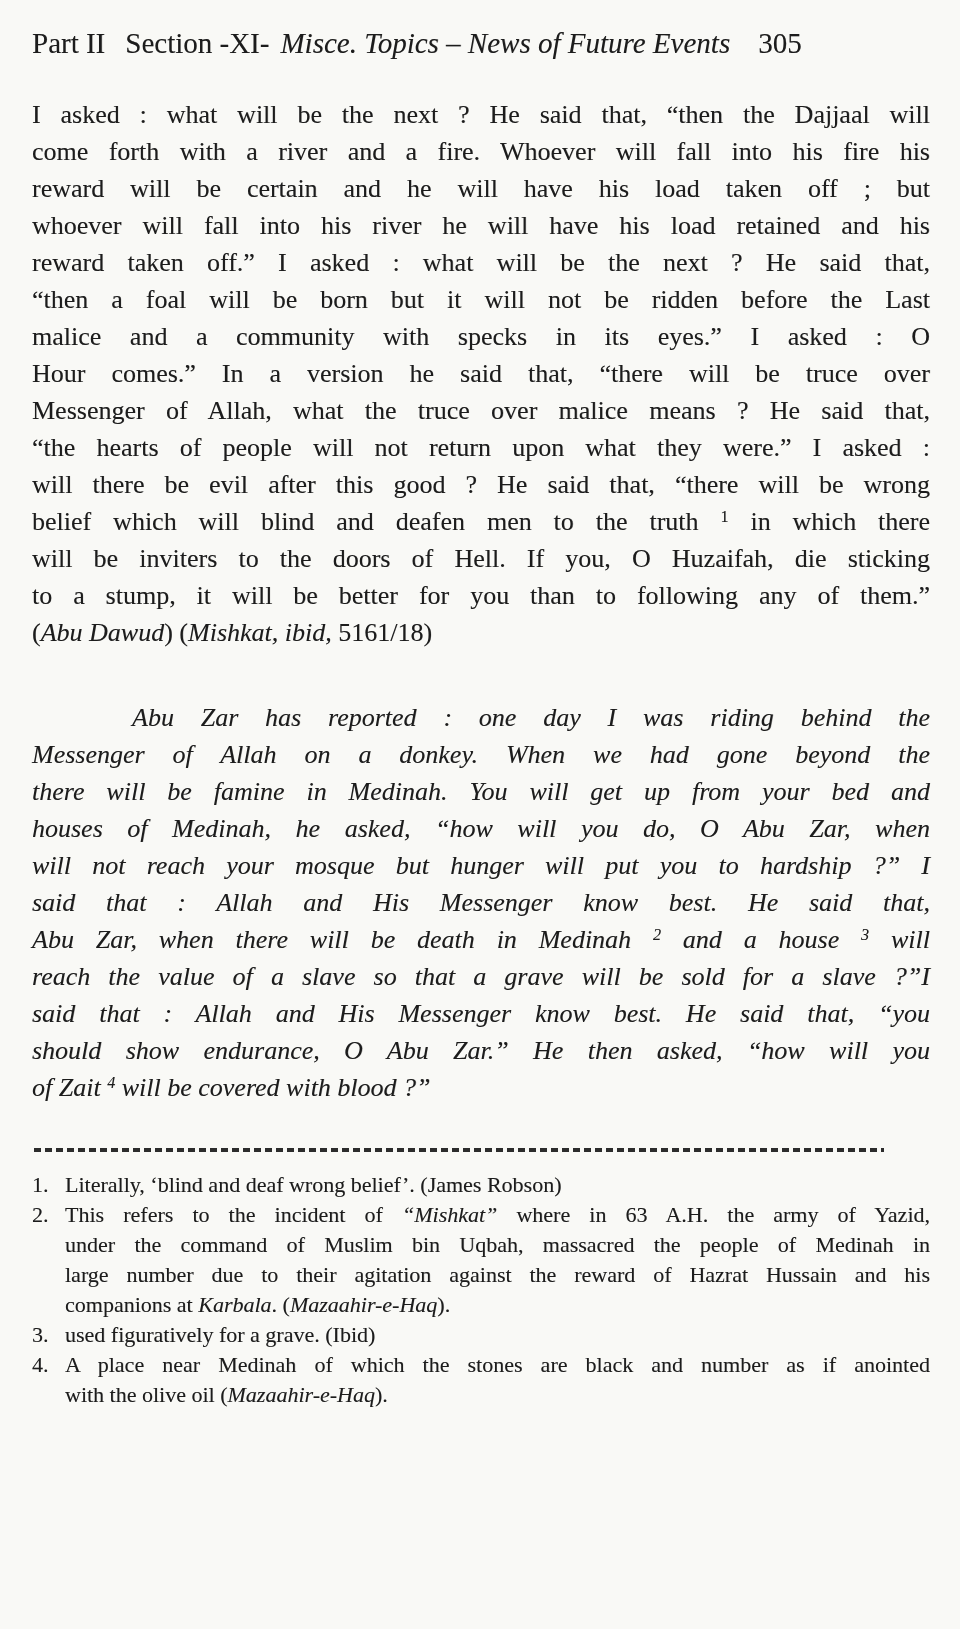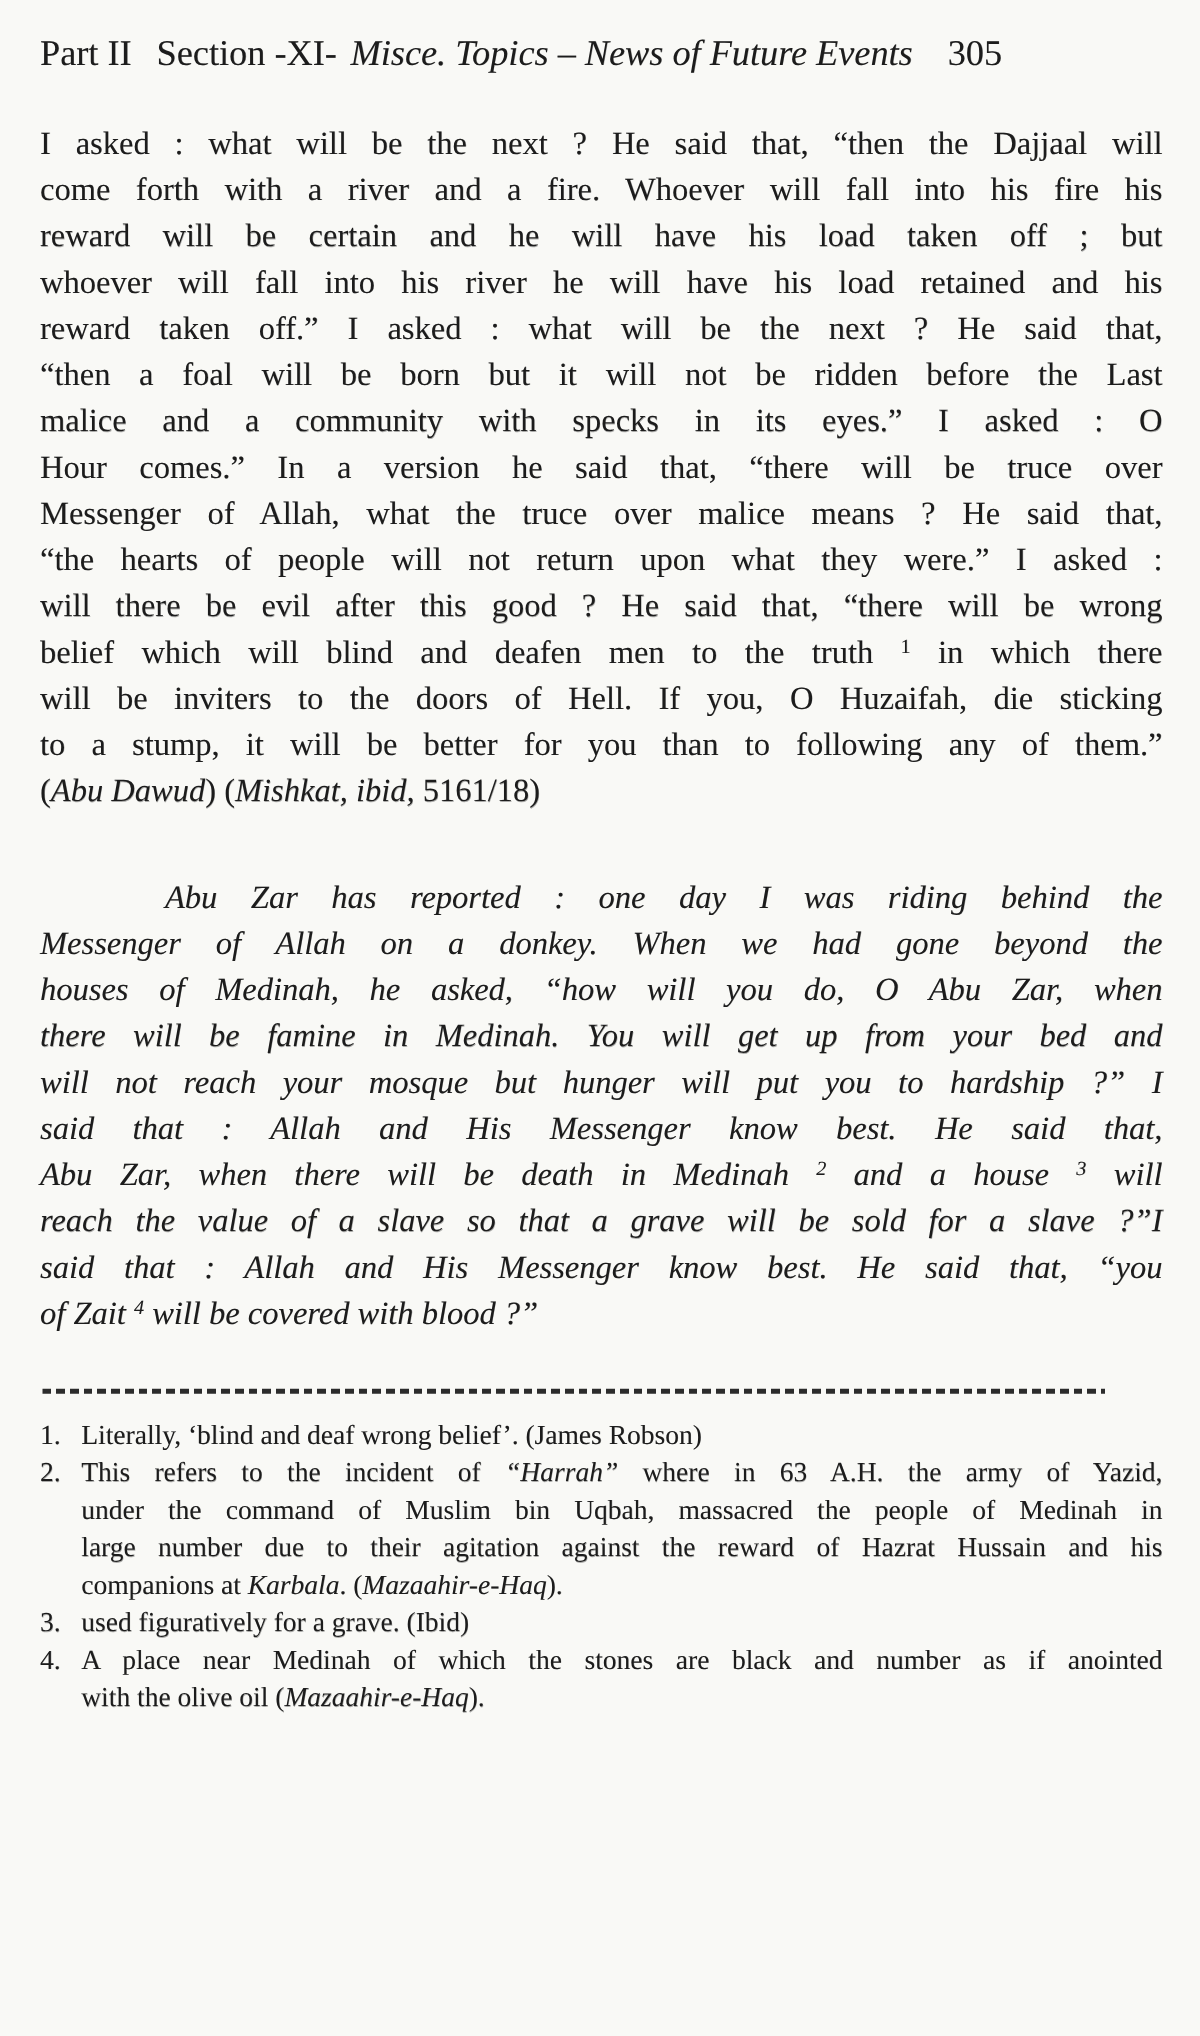--- a/index.html
+++ b/index.html
@@ -73,44 +73,45 @@
           <div class="bline">“the hearts of people will not return upon what they were.” I asked :</div>
           <div class="bline">will there be evil after this good ? He said that, “there will be wrong</div>
           <div class="bline">belief which will blind and deafen men to the truth <sup>1</sup> in which there</div>
           <div class="bline">will be inviters to the doors of Hell. If you, O Huzaifah, die sticking</div>
           <div class="bline">to a stump, it will be better for you than to following any of them.”</div>
           <div class="bline lastline">(<i>Abu Dawud</i>) (<i>Mishkat, ibid,</i> 5161/18)</div>
         </div>
         <div class="paragraph">
           <div class="bline indentline">Abu Zar has reported : one day I was riding behind the</div>
           <div class="bline">Messenger of Allah on a donkey. When we had gone beyond the</div>
+          <div class="bline">there will be famine in Medinah. You will get up from your bed and</div>
           <div class="bline">houses of Medinah, he asked, “how will you do, O Abu Zar, when</div>
-          <div class="bline">there will be famine in Medinah. You will get up from your bed and</div>
           <div class="bline">will not reach your mosque but hunger will put you to hardship ?” I</div>
           <div class="bline">said that : Allah and His Messenger know best. He said that,</div>
           <div class="bline">Abu Zar, when there will be death in Medinah <sup>2</sup> and a house <sup>3</sup> will</div>
           <div class="bline">reach the value of a slave so that a grave will be sold for a slave ?”I</div>
           <div class="bline">said that : Allah and His Messenger know best. He said that, “you</div>
+          <div class="bline">should show endurance, O Abu Zar.” He then asked, “how will you</div>
           <div class="bline lastline">of Zait <sup>4</sup>  will  be covered with blood ?”</div>
         </div>
       </div>
 
     <div class="separator"></div>
 
     <div class="footnotes" id="footnotes">
         <div class="fn">
           <div class="fn-num">1.</div>
           <div class="fn-body">
             <div class="fnline lastline">Literally, ‘blind and deaf wrong belief’. (James Robson)</div>
           </div>
         </div>
         <div class="fn">
           <div class="fn-num">2.</div>
           <div class="fn-body">
-            <div class="fnline">This refers to the incident of <i>“Harrah”</i> where in 63 A.H. the army of Yazid,</div>
+            <div class="fnline">This refers to the incident of <i>“Mishkat”</i> where in 63 A.H. the army of Yazid,</div>
             <div class="fnline">under the command of Muslim bin Uqbah, massacred the people of Medinah in</div>
             <div class="fnline">large number due to their agitation against the reward of Hazrat Hussain and his</div>
             <div class="fnline lastline">companions at <i>Karbala</i>. (<i>Mazaahir-e-Haq</i>).</div>
           </div>
         </div>
         <div class="fn">
           <div class="fn-num">3.</div>
           <div class="fn-body">
             <div class="fnline lastline">used figuratively for a grave. (Ibid)</div>
           </div>

